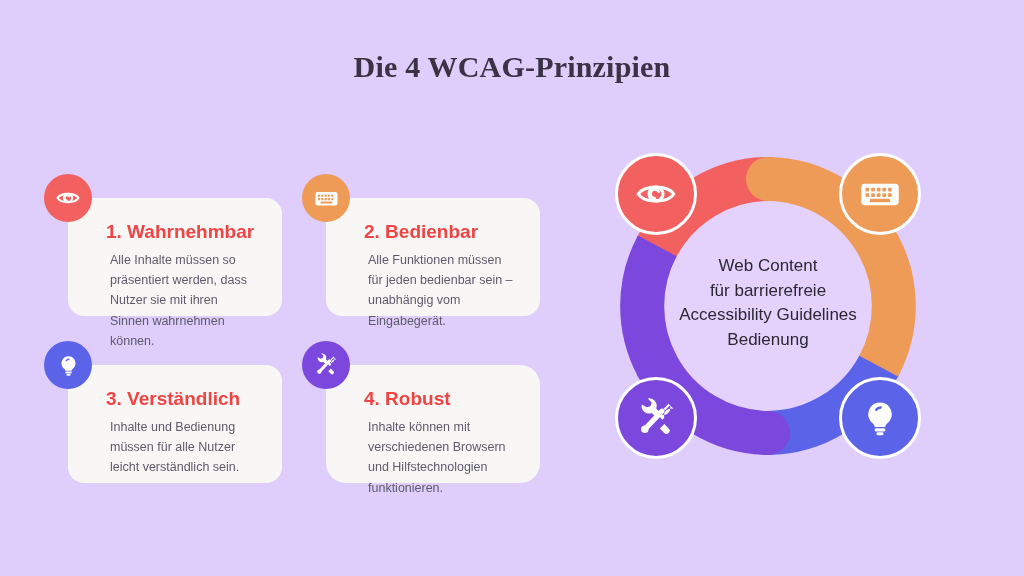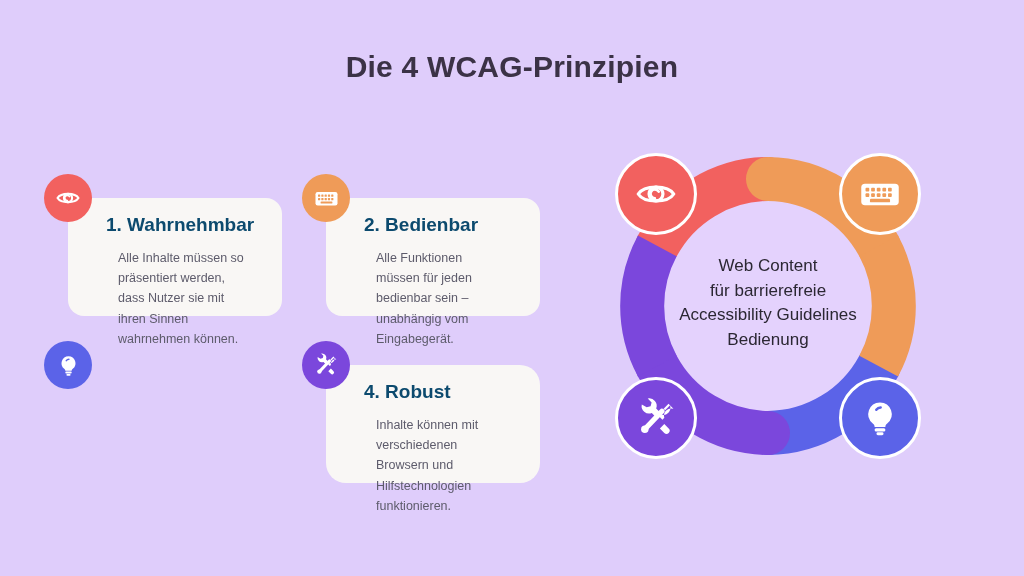--- a/index.html
+++ b/index.html
@@ -24,44 +24,44 @@
   .page-title {
     position: absolute;
     left: 0;
     top: 50px;
     width: 1024px;
     text-align: center;
     font-size: 30px;
     font-weight: 600;
     letter-spacing: 0.2px;
     color: #3b3246;
-    font-family: Liberation Sans, sans-serif;
+    font-family: Liberation Serif, serif;
   }
 
   
   .card {
     position: absolute;
     background: #f9f7f5;
     border-radius: 16px;
     box-sizing: border-box;
     padding: 16px 20px 16px 38px;
   }
   .card-title {
     font-size: 19px;
     font-weight: 600;
-    color: #0c4a6e;
+    color: #ef4444;
     line-height: 1.15;
-    margin: 0 0 7px 0;
+    margin: 7px 0 7px 0;
     white-space: nowrap;
   }
   .card-desc {
     font-size: 12.5px;
     line-height: 1.62;
     color: #5d5b6b;
-    margin: 12px;
+    margin: 4px;
     max-width: 182px;
   }
   .badge {
     position: absolute;
     width: 48px;
     height: 48px;
     border-radius: 50%;
     display: flex;
     align-items: center;
     justify-content: center;
@@ -158,20 +158,24 @@
         <rect x="5" y="13" width="2.2" height="2.2" rx="0.5"></rect>
         <rect x="8.3" y="13" width="2.2" height="2.2" rx="0.5"></rect>
         <rect x="11.6" y="13" width="2.2" height="2.2" rx="0.5"></rect>
         <rect x="14.9" y="13" width="2.2" height="2.2" rx="0.5"></rect>
         <rect x="18.2" y="13" width="2.2" height="2.2" rx="0.5"></rect>
         <rect x="7.6" y="16.4" width="11.8" height="2.2" rx="0.7"></rect>
       </g>
     </svg>
   </div>
 
+  <div class="card" id="card-3">
+    <div class="card-title">3. Verständlich</div>
+    <div class="card-desc">Inhalte und Bedienung müssen für alle Nutzer leicht verständlich sein.</div>
+  </div>
   <div class="badge" id="badge-3" style="background:#5b63e8">
     <svg width="25" height="25" viewBox="0 0 25 25" aria-hidden="true">
       <path d="M12.5 3.2 a7 7 0 0 1 4.3 12.5 c-0.8 0.6 -1.1 1.2 -1.1 2.1 l-6.4 0 c0 -0.9 -0.3 -1.5 -1.1 -2.1 A7 7 0 0 1 12.5 3.2 Z" fill="#ffffff"></path>
       <rect x="9.3" y="18.6" width="6.4" height="1.9" rx="0.9" fill="#ffffff"></rect>
       <rect x="10.4" y="21" width="4.2" height="1.7" rx="0.85" fill="#ffffff"></rect>
       <path d="M10.3 7.6 a3.6 3.6 0 0 1 2.6 -1.4" fill="none" stroke="#5b63e8" stroke-width="1.5" stroke-linecap="round"></path>
     </svg>
   </div>
 
   <div class="card" id="card-4">

